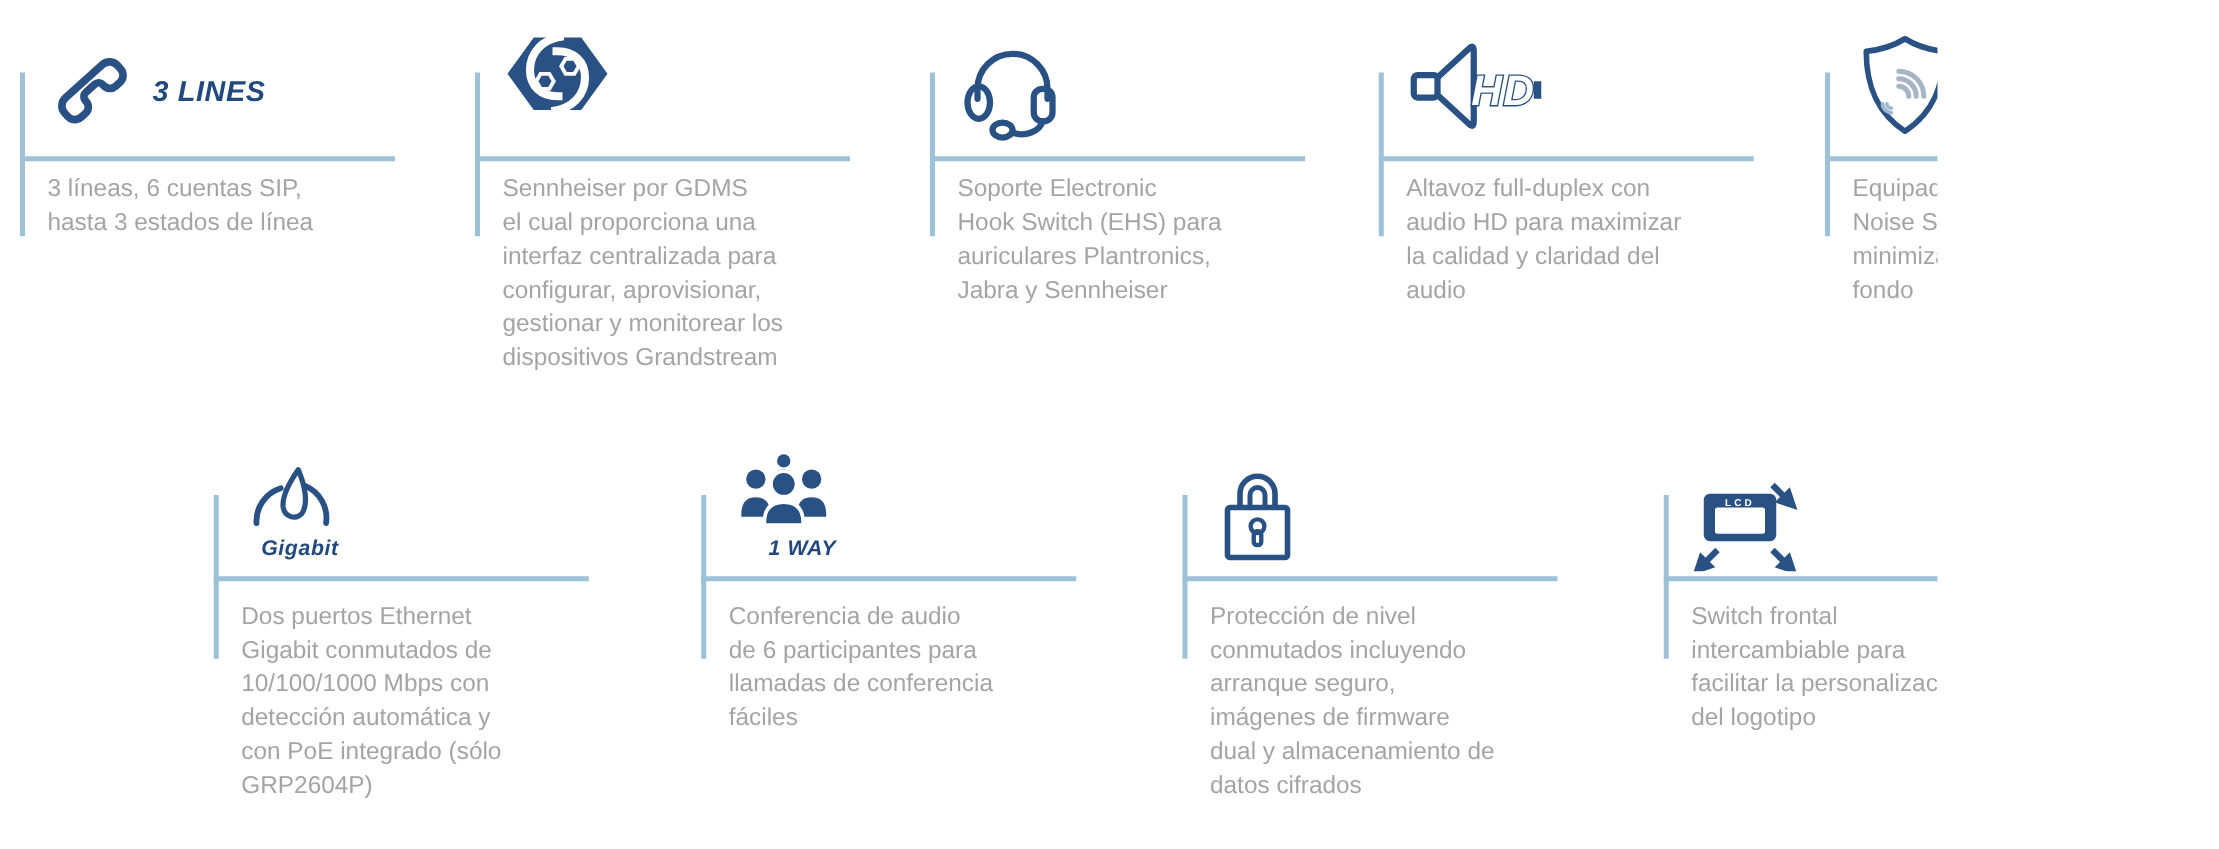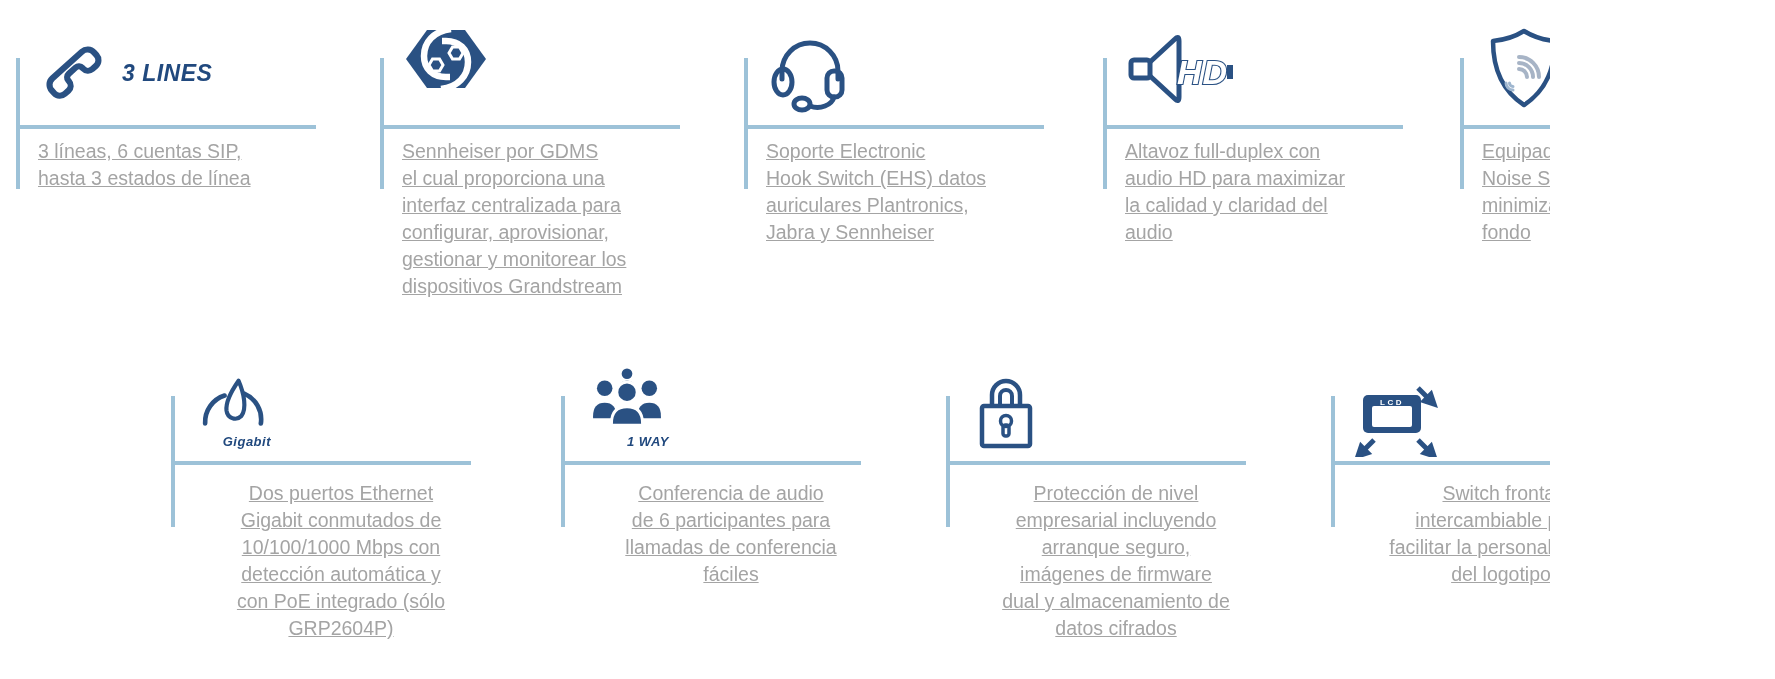--- a/index.html
+++ b/index.html
@@ -8,27 +8,27 @@
     font-family:"Liberation Sans", sans-serif;overflow:hidden;
   }
   .feature{position:absolute;width:322px;}
   .vline{position:absolute;left:0;top:34px;width:4px;height:131px;background:#9dc2d8;}
   .row2 .vline{top:36px;}
   .hline{position:absolute;left:0;top:101px;width:300px;height:4px;background:#9dc2d8;}
   .icon-area{position:absolute;left:0;top:0;width:100%;height:101px;}
   .icon-wrap{position:absolute;left:24px;bottom:12px;display:flex;flex-direction:column;align-items:flex-end;gap:5px;}
   .icon-wrap.inline{flex-direction:row;align-items:center;gap:10px;bottom:16px;}
   .icon-wrap.lift{bottom:34px;}
-  .icon-label{font-style:italic;font-weight:bold;color:#21497e;font-size:13px;letter-spacing:.5px;white-space:nowrap;}
+  .icon-label{font-style:italic;font-weight:bold;color:#21497e;font-size:17px;letter-spacing:.5px;white-space:nowrap;}
   .icon-wrap.inline .icon-label{font-size:23px;letter-spacing:.5px;}
   .feat-text{
     position:absolute;left:22px;top:114px;width:296px;margin:0;
-    color:#a4a4a4;font-size:19.5px;line-height:27px;white-space:pre-line;text-decoration:underline;
+    color:#a4a4a4;font-size:19.5px;line-height:27px;white-space:pre-line;
   }
-  .row2 .feat-text{top:120px;text-align:center;}
+  .row2 .feat-text{top:120px;}
   svg{display:block;}
 </style>
 </head>
 <body>
 
 <div class="canvas">
 
   <div class="feature row1" style="left:16px;top:24px;">
     <div class="icon-area">
       <div class="icon-wrap inline">
@@ -78,21 +78,21 @@
             <rect x="59" y="42" width="15" height="26" rx="7"></rect>
             <path d="M66 68 C64 76 52 81 42 77"></path>
             <ellipse cx="34" cy="75" rx="8" ry="6"></ellipse>
           </g>
         </svg>
       </div>
     </div>
     <div class="vline"></div>
     <div class="hline"></div>
     <p class="feat-text">Soporte Electronic
-Hook Switch (EHS) datos
+Hook Switch (EHS) para
 auriculares Plantronics,
 Jabra y Sennheiser</p>
   </div>
 
   <div class="feature row1" style="left:1103px;top:24px;">
     <div class="icon-area">
       <div class="icon-wrap" style="bottom:16px;">
         <svg width="112" height="80" viewBox="0 0 112 80">
           <g fill="none" stroke="#2a5183" stroke-width="5" stroke-linejoin="round">
             <rect x="4" y="31" width="19" height="18" rx="3"></rect>
@@ -197,21 +197,21 @@
             <rect x="12" y="36" width="48" height="40" rx="2" stroke-width="4.5"></rect>
             <circle cx="36" cy="51" r="5.5" stroke-width="3.5"></circle>
             <rect x="33" y="55" width="6" height="11" rx="2.5" stroke-width="3.5"></rect>
           </g>
         </svg>
       </div>
     </div>
     <div class="vline"></div>
     <div class="hline"></div>
     <p class="feat-text">Protección de nivel
-empresarial  incluyendo
+conmutados  incluyendo
 arranque seguro,
 imágenes de firmware
 dual y almacenamiento de
 datos cifrados</p>
   </div>
 
   <div class="feature row2" style="left:1331px;top:360px;">
     <div class="icon-area">
       <div class="icon-wrap" style="bottom:4px;">
         <svg width="86" height="74" viewBox="0 0 86 74">

